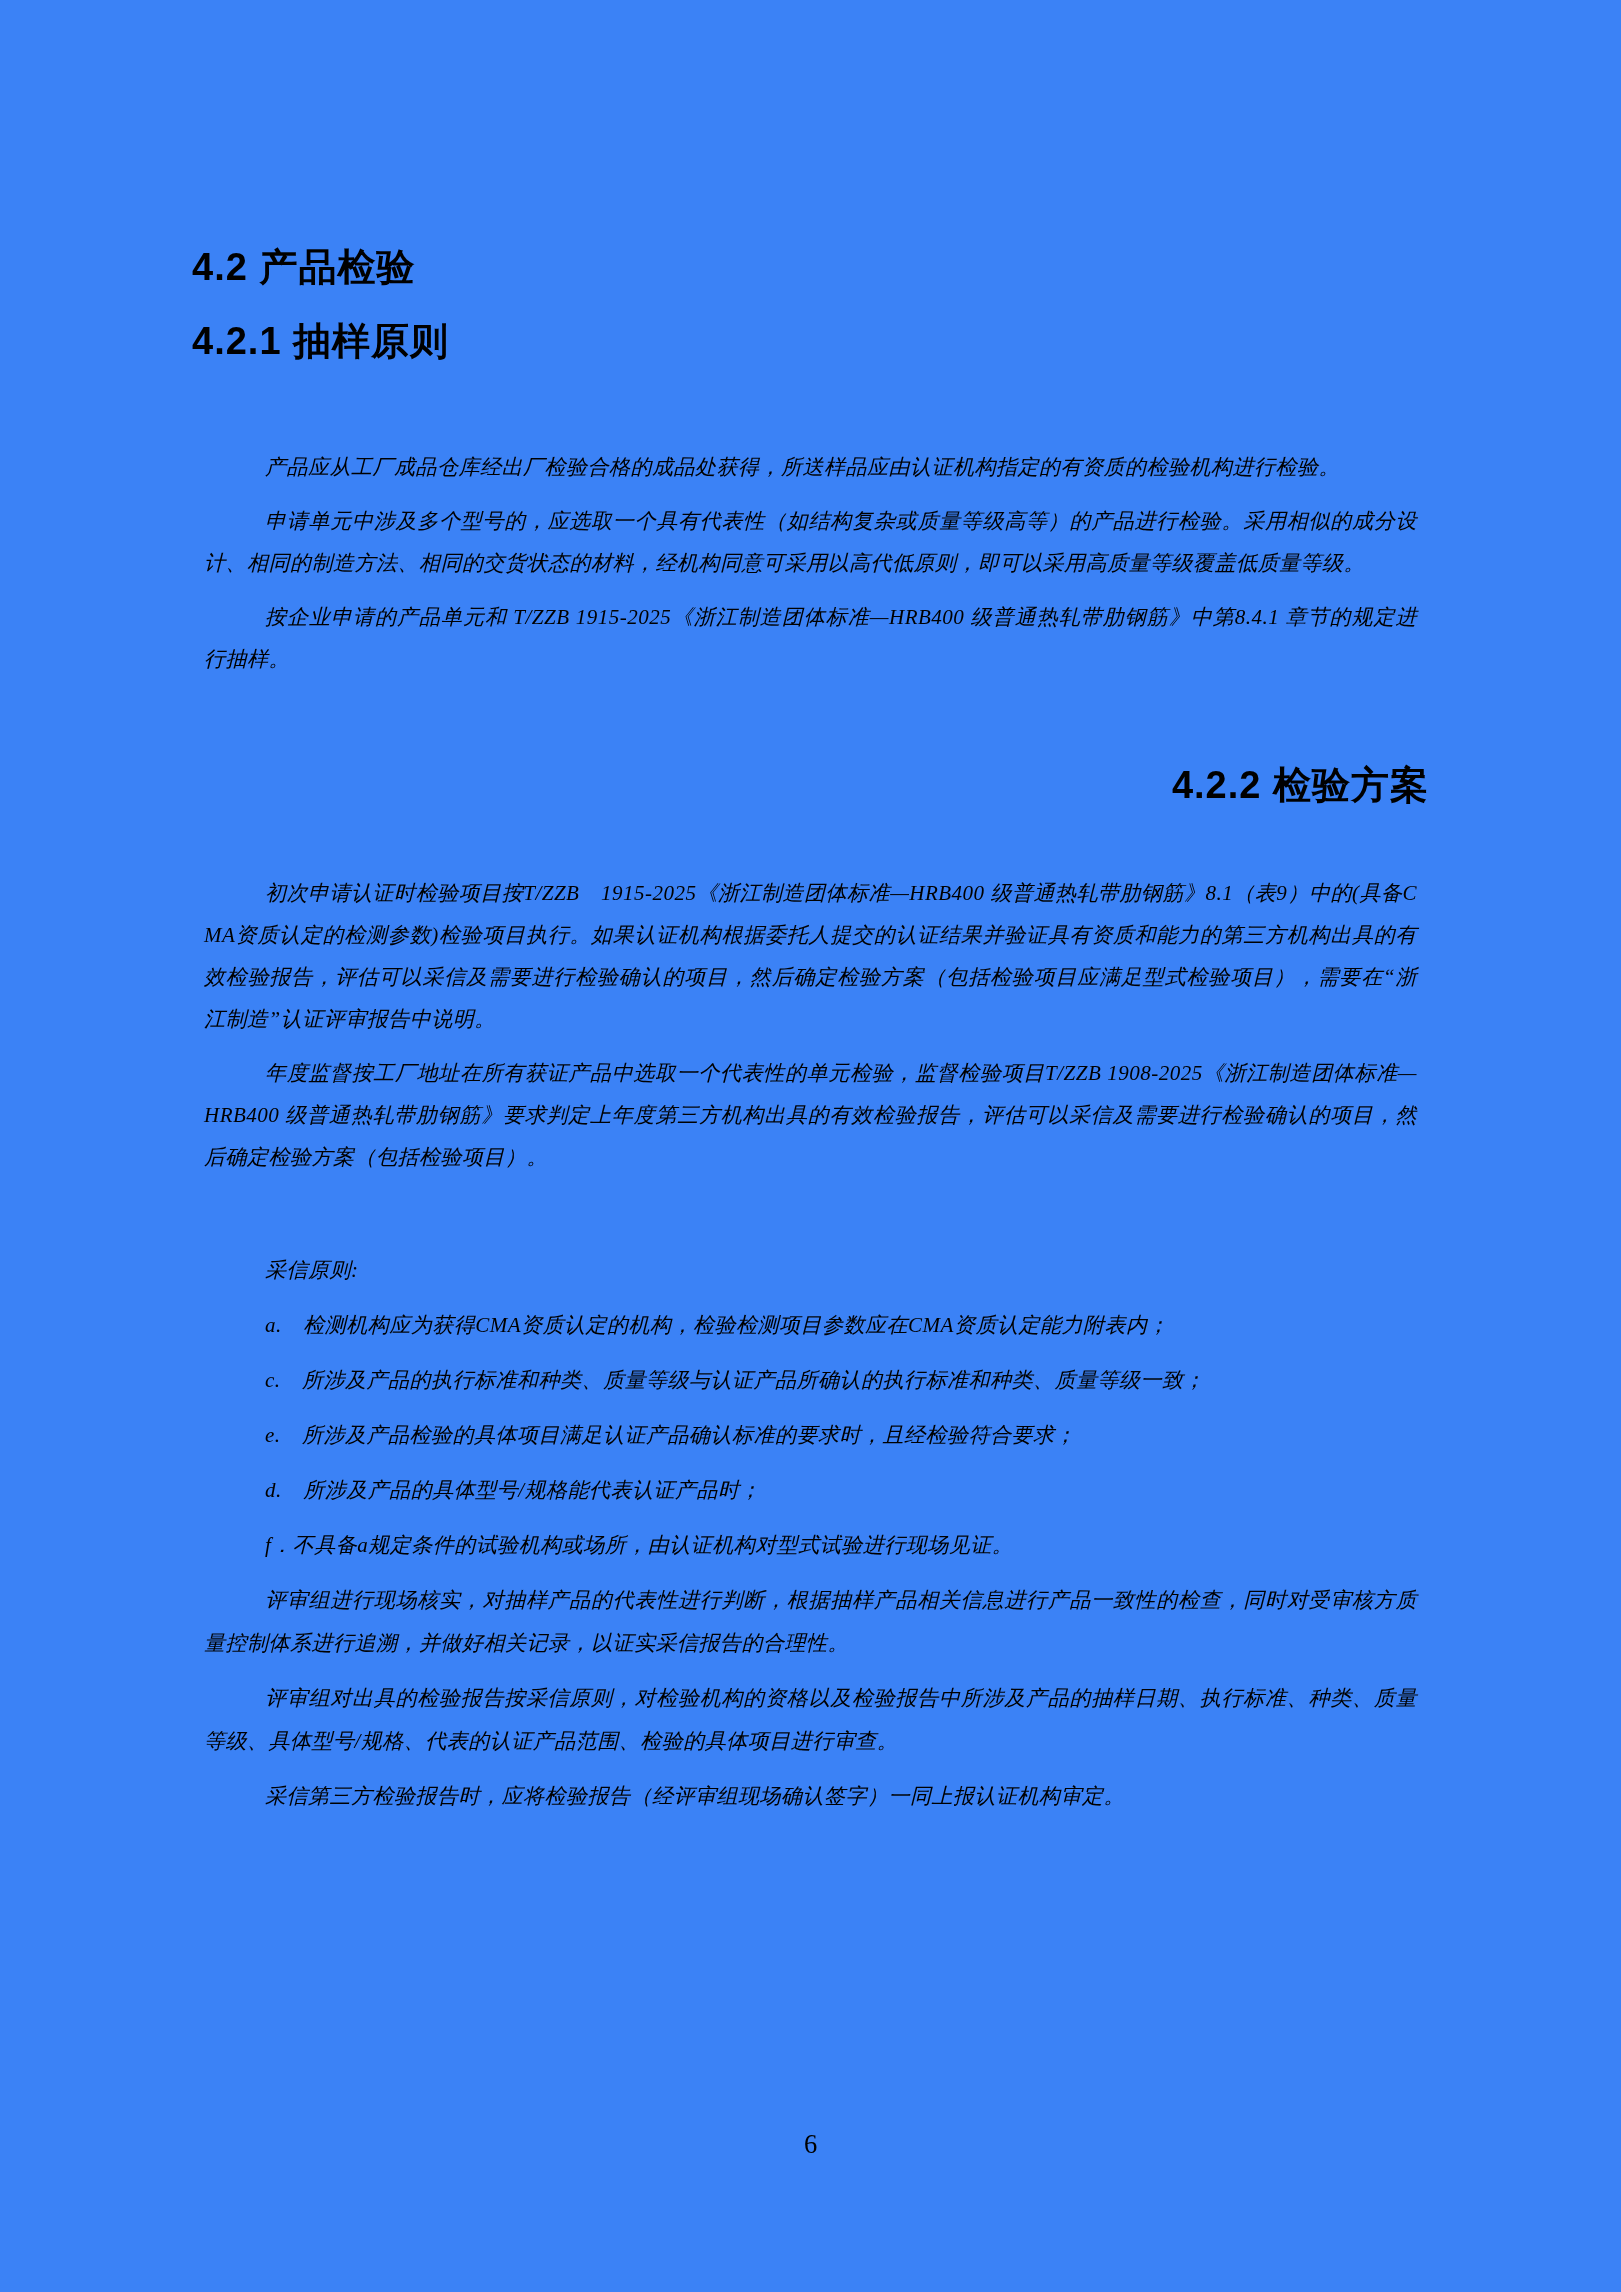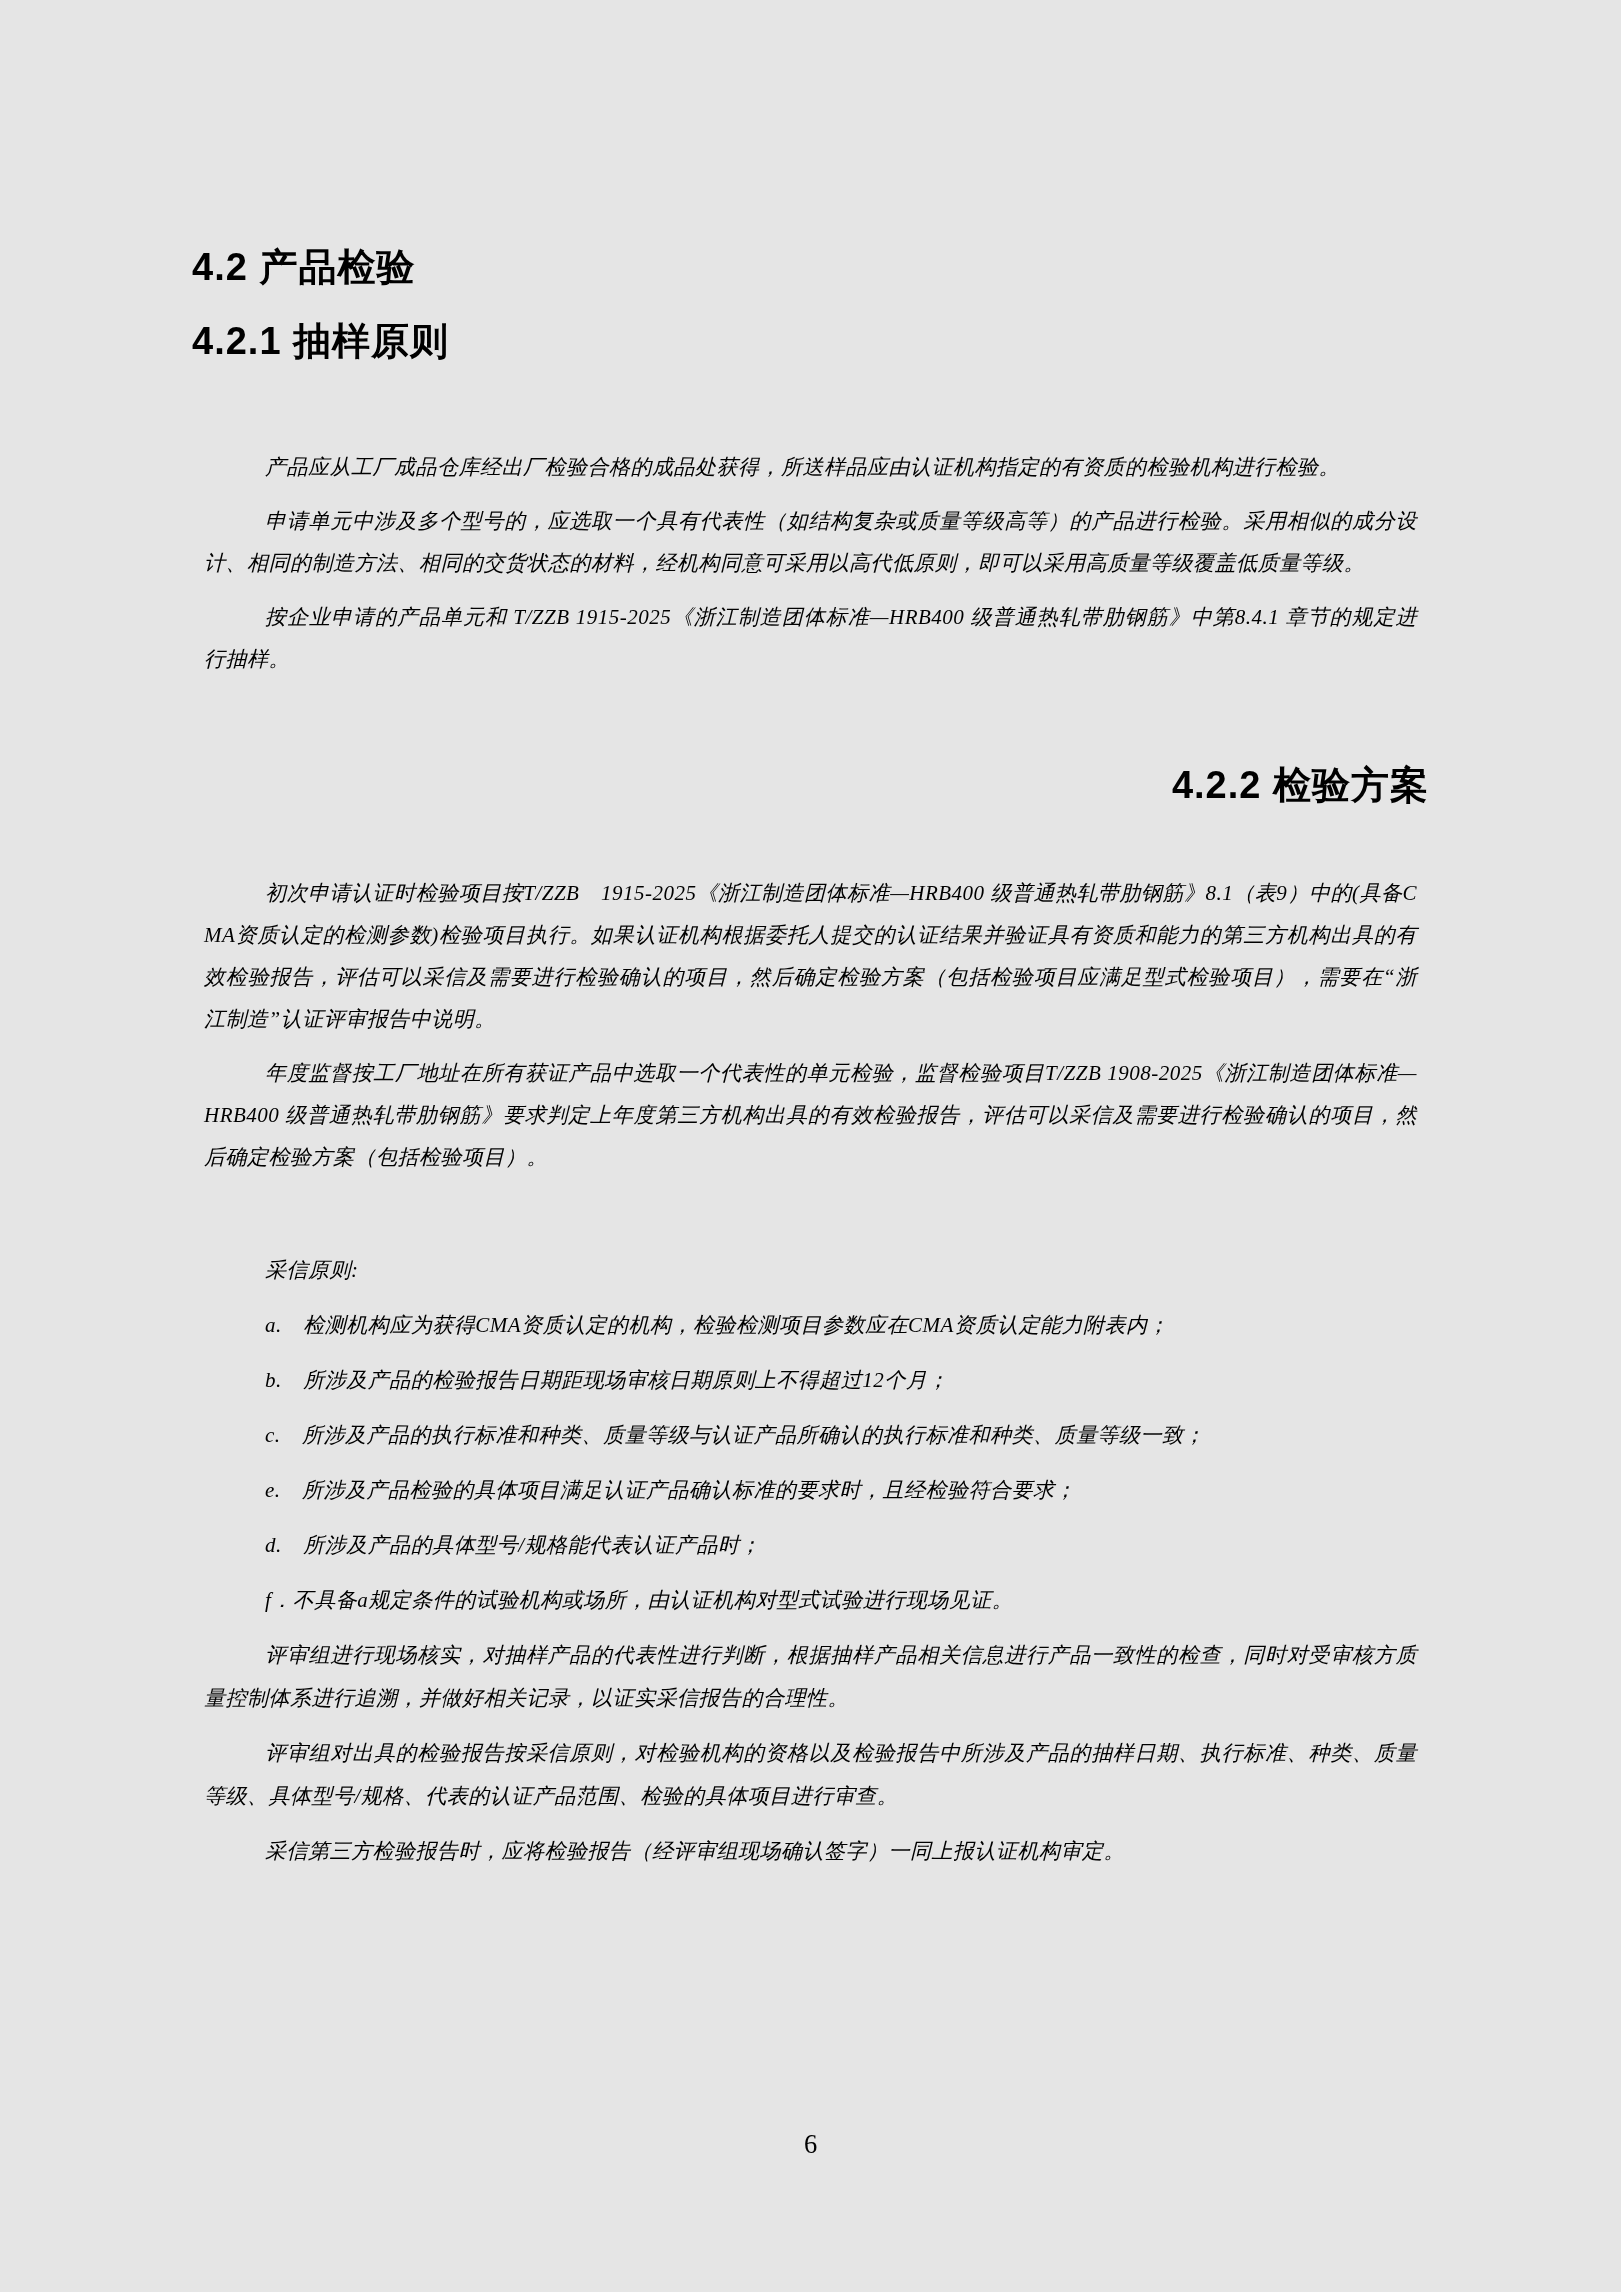--- a/index.html
+++ b/index.html
@@ -4,21 +4,21 @@
 <style>
   html, body {
     margin: 0;
     padding: 0;
     background: #ffffff;
   }
   .page {
     position: relative;
     width: 1621px;
     height: 2293px;
-    background: #e5e5e5;
+    background: #3b82f6;
     color: #000000;
     font-family: "Liberation Serif", "DejaVu Serif", serif;
     overflow: hidden;
   }
   .content {
     position: absolute;
     left: 192px;
     top: 0;
     width: 1237px;
     padding-top: 245px;
@@ -71,21 +71,20 @@
     <p class="p">申请单元中涉及多个型号的，应选取一个具有代表性（如结构复杂或质量等级高等）的产品进行检验。采用相似的成分设计、相同的制造方法、相同的交货状态的材料，经机构同意可采用以高代低原则，即可以采用高质量等级覆盖低质量等级。</p>
     <p class="p">按企业申请的产品单元和 T/ZZB 1915-2025《浙江制造团体标准—HRB400 级普通热轧带肋钢筋》中第8.4.1 章节的规定进行抽样。</p>
 
     <h2 class="h2 h2-422">4.2.2 检验方案</h2>
 
     <p class="p after-h2-422">初次申请认证时检验项目按T/ZZB　1915-2025《浙江制造团体标准—HRB400 级普通热轧带肋钢筋》8.1（表9）中的(具备CMA资质认定的检测参数)检验项目执行。如果认证机构根据委托人提交的认证结果并验证具有资质和能力的第三方机构出具的有效检验报告，评估可以采信及需要进行检验确认的项目，然后确定检验方案（包括检验项目应满足型式检验项目），需要在“浙江制造”认证评审报告中说明。</p>
     <p class="p">年度监督按工厂地址在所有获证产品中选取一个代表性的单元检验，监督检验项目T/ZZB 1908-2025《浙江制造团体标准—HRB400 级普通热轧带肋钢筋》要求判定上年度第三方机构出具的有效检验报告，评估可以采信及需要进行检验确认的项目，然后确定检验方案（包括检验项目）。</p>
 
     <p class="p s2 gap-caixin">采信原则:</p>
     <p class="p s2">a.　检测机构应为获得CMA资质认定的机构，检验检测项目参数应在CMA资质认定能力附表内；</p>
-    <p class="p s2">b.　所涉及产品的检验报告日期距现场审核日期原则上不得超过12个月；</p>
     <p class="p s2">c.　所涉及产品的执行标准和种类、质量等级与认证产品所确认的执行标准和种类、质量等级一致；</p>
     <p class="p s2">e.　所涉及产品检验的具体项目满足认证产品确认标准的要求时，且经检验符合要求；</p>
     <p class="p s2">d.　所涉及产品的具体型号/规格能代表认证产品时；</p>
     <p class="p s2">f．不具备a规定条件的试验机构或场所，由认证机构对型式试验进行现场见证。</p>
     <p class="p s2">评审组进行现场核实，对抽样产品的代表性进行判断，根据抽样产品相关信息进行产品一致性的检查，同时对受审核方质量控制体系进行追溯，并做好相关记录，以证实采信报告的合理性。</p>
     <p class="p s2">评审组对出具的检验报告按采信原则，对检验机构的资格以及检验报告中所涉及产品的抽样日期、执行标准、种类、质量等级、具体型号/规格、代表的认证产品范围、检验的具体项目进行审查。</p>
     <p class="p s2">采信第三方检验报告时，应将检验报告（经评审组现场确认签字）一同上报认证机构审定。</p>
 
   </div>
 

